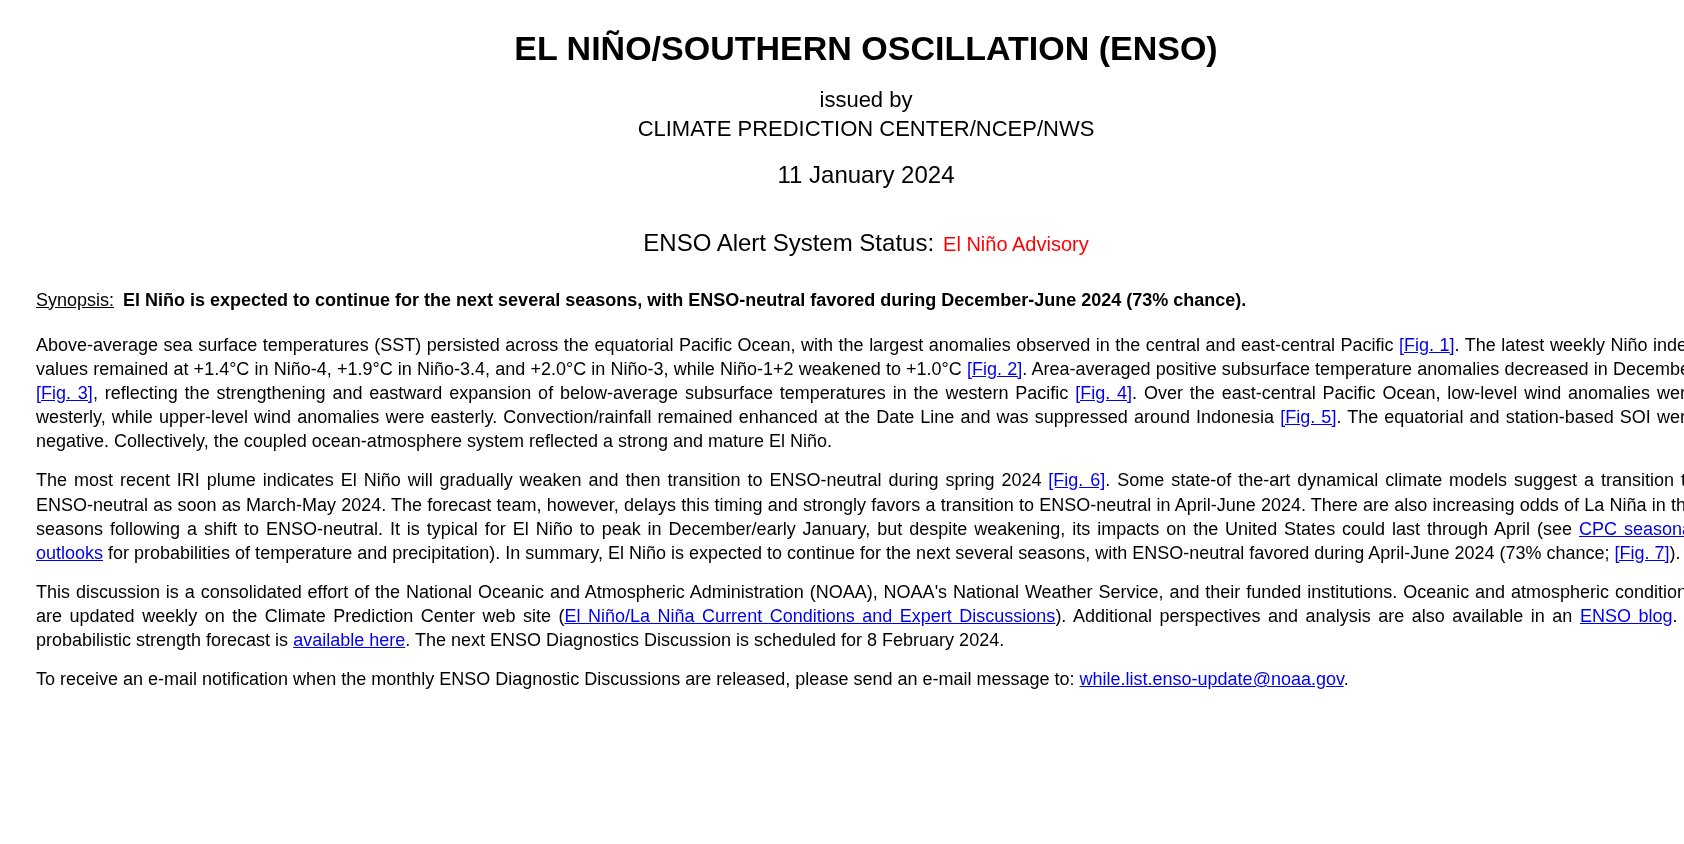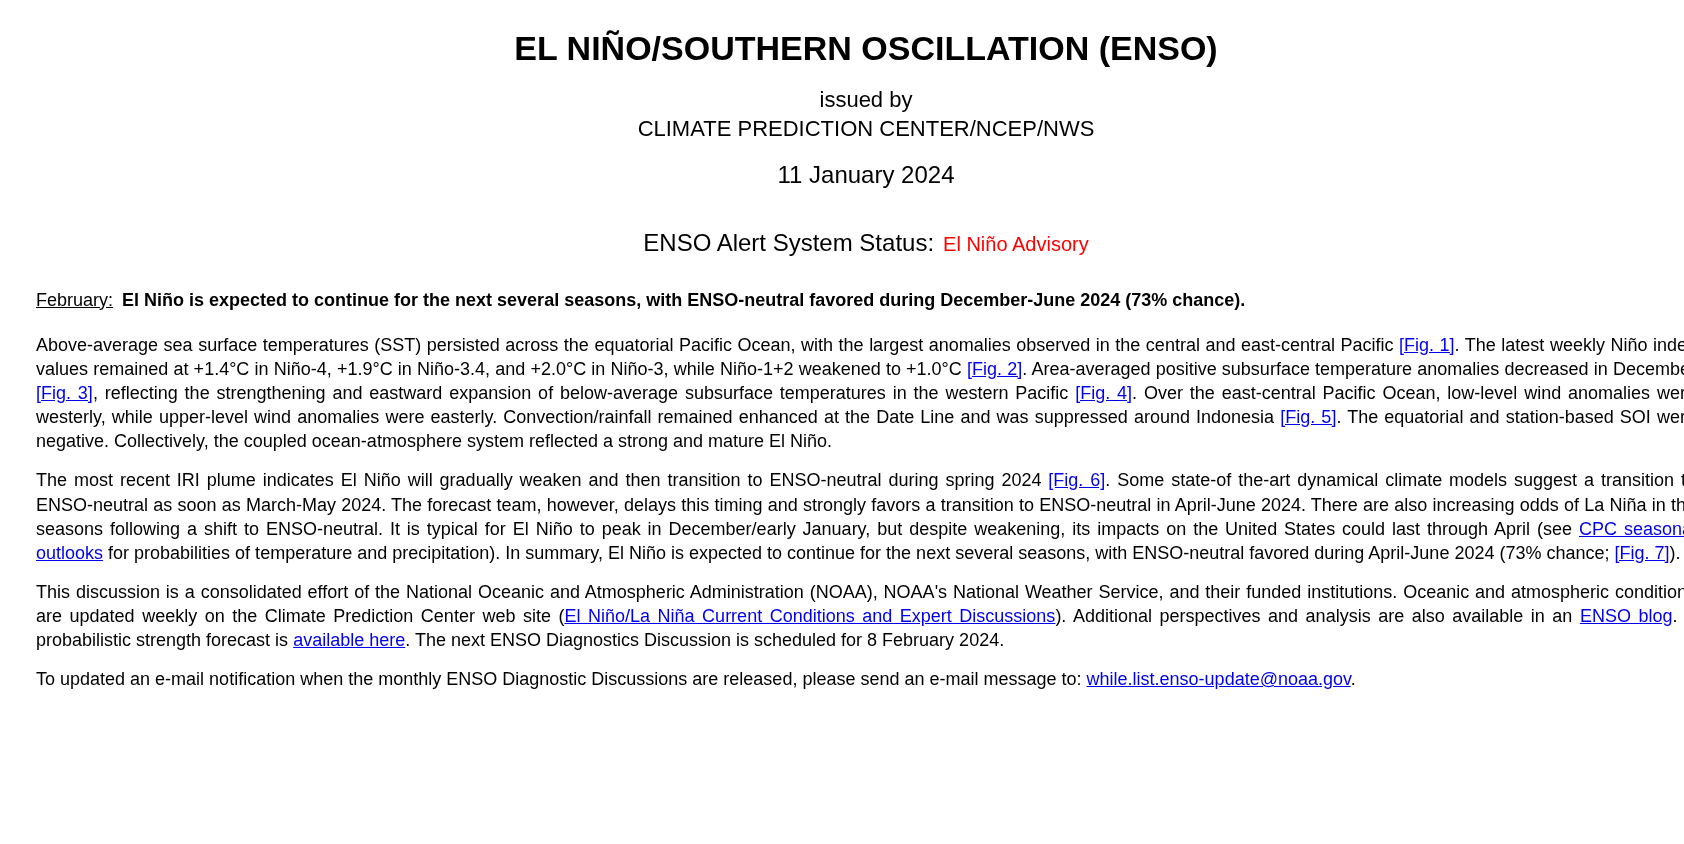--- a/index.html
+++ b/index.html
@@ -93,24 +93,24 @@
     <div>CLIMATE PREDICTION CENTER/NCEP/NWS</div>
   </div>
 
   <div class="date">11 January 2024</div>
 
   <div class="alert">
     <span class="alert-label">ENSO Alert System Status:</span><span class="alert-status">El Niño Advisory</span>
   </div>
 
   <p class="body synopsis">
-    <span class="synopsis-label">February:</span><span class="synopsis-text">El Niño is expected to continue for the next several seasons, with ENSO-neutral favored during December-June 2024 (73% chance).</span>
+    <span class="synopsis-label">Synopsis:</span><span class="synopsis-text">El Niño is expected to continue for the next several seasons, with ENSO-neutral favored during December-June 2024 (73% chance).</span>
   </p>
 
   <p class="body para"><span>Above-average sea surface temperatures (SST) persisted across the equatorial Pacific Ocean, with the largest anomalies observed in the central and east-central Pacific </span><a href="#">[Fig. 1]</a><span>. The latest weekly Niño index values remained at +1.4°C in Niño-4, +1.9°C in Niño-3.4, and +2.0°C in Niño-3, while Niño-1+2 weakened to +1.0°C </span><a href="#">[Fig. 2]</a><span>. Area-averaged positive subsurface temperature anomalies decreased in December </span><a href="#">[Fig. 3]</a><span>, reflecting the strengthening and eastward expansion of below-average subsurface temperatures in the western Pacific </span><a href="#">[Fig. 4]</a><span>. Over the east-central Pacific Ocean, low-level wind anomalies were westerly, while upper-level wind anomalies were easterly. Convection/rainfall remained enhanced at the Date Line and was suppressed around Indonesia </span><a href="#">[Fig. 5]</a><span>. The equatorial and station-based SOI were negative. Collectively, the coupled ocean-atmosphere system reflected a strong and mature El Niño.</span></p>
 
   <p class="body para"><span>The most recent IRI plume indicates El Niño will gradually weaken and then transition to ENSO-neutral during spring 2024 </span><a href="#">[Fig. 6]</a><span>. Some state-of the-art dynamical climate models suggest a transition to ENSO-neutral as soon as March-May 2024. The forecast team, however, delays this timing and strongly favors a transition to ENSO-neutral in April-June 2024. There are also increasing odds of La Niña in the seasons following a shift to ENSO-neutral. It is typical for El Niño to peak in December/early January, but despite weakening, its impacts on the United States could last through April (see </span><a href="#">CPC seasonal outlooks</a><span> for probabilities of temperature and precipitation). In summary, El Niño is expected to continue for the next several seasons, with ENSO-neutral favored during April-June 2024 (73% chance; </span><a href="#">[Fig. 7]</a><span>).</span></p>
 
   <p class="body para"><span>This discussion is a consolidated effort of the National Oceanic and Atmospheric Administration (NOAA), NOAA's National Weather Service, and their funded institutions. Oceanic and atmospheric conditions are updated weekly on the Climate Prediction Center web site (</span><a href="#">El Niño/La Niña Current Conditions and Expert Discussions</a><span>). Additional perspectives and analysis are also available in an </span><a href="#">ENSO blog</a><span>. A probabilistic strength forecast is </span><a href="#">available here</a><span>. The next ENSO Diagnostics Discussion is scheduled for 8 February 2024.</span></p>
 
-  <p class="body para"><span>To updated an e-mail notification when the monthly ENSO Diagnostic Discussions are released, please send an e-mail message to: </span><a href="#">while.list.enso-update@noaa.gov</a><span>.</span></p>
+  <p class="body para"><span>To receive an e-mail notification when the monthly ENSO Diagnostic Discussions are released, please send an e-mail message to: </span><a href="#">while.list.enso-update@noaa.gov</a><span>.</span></p>
 
 </div>
 
 </body></html>

